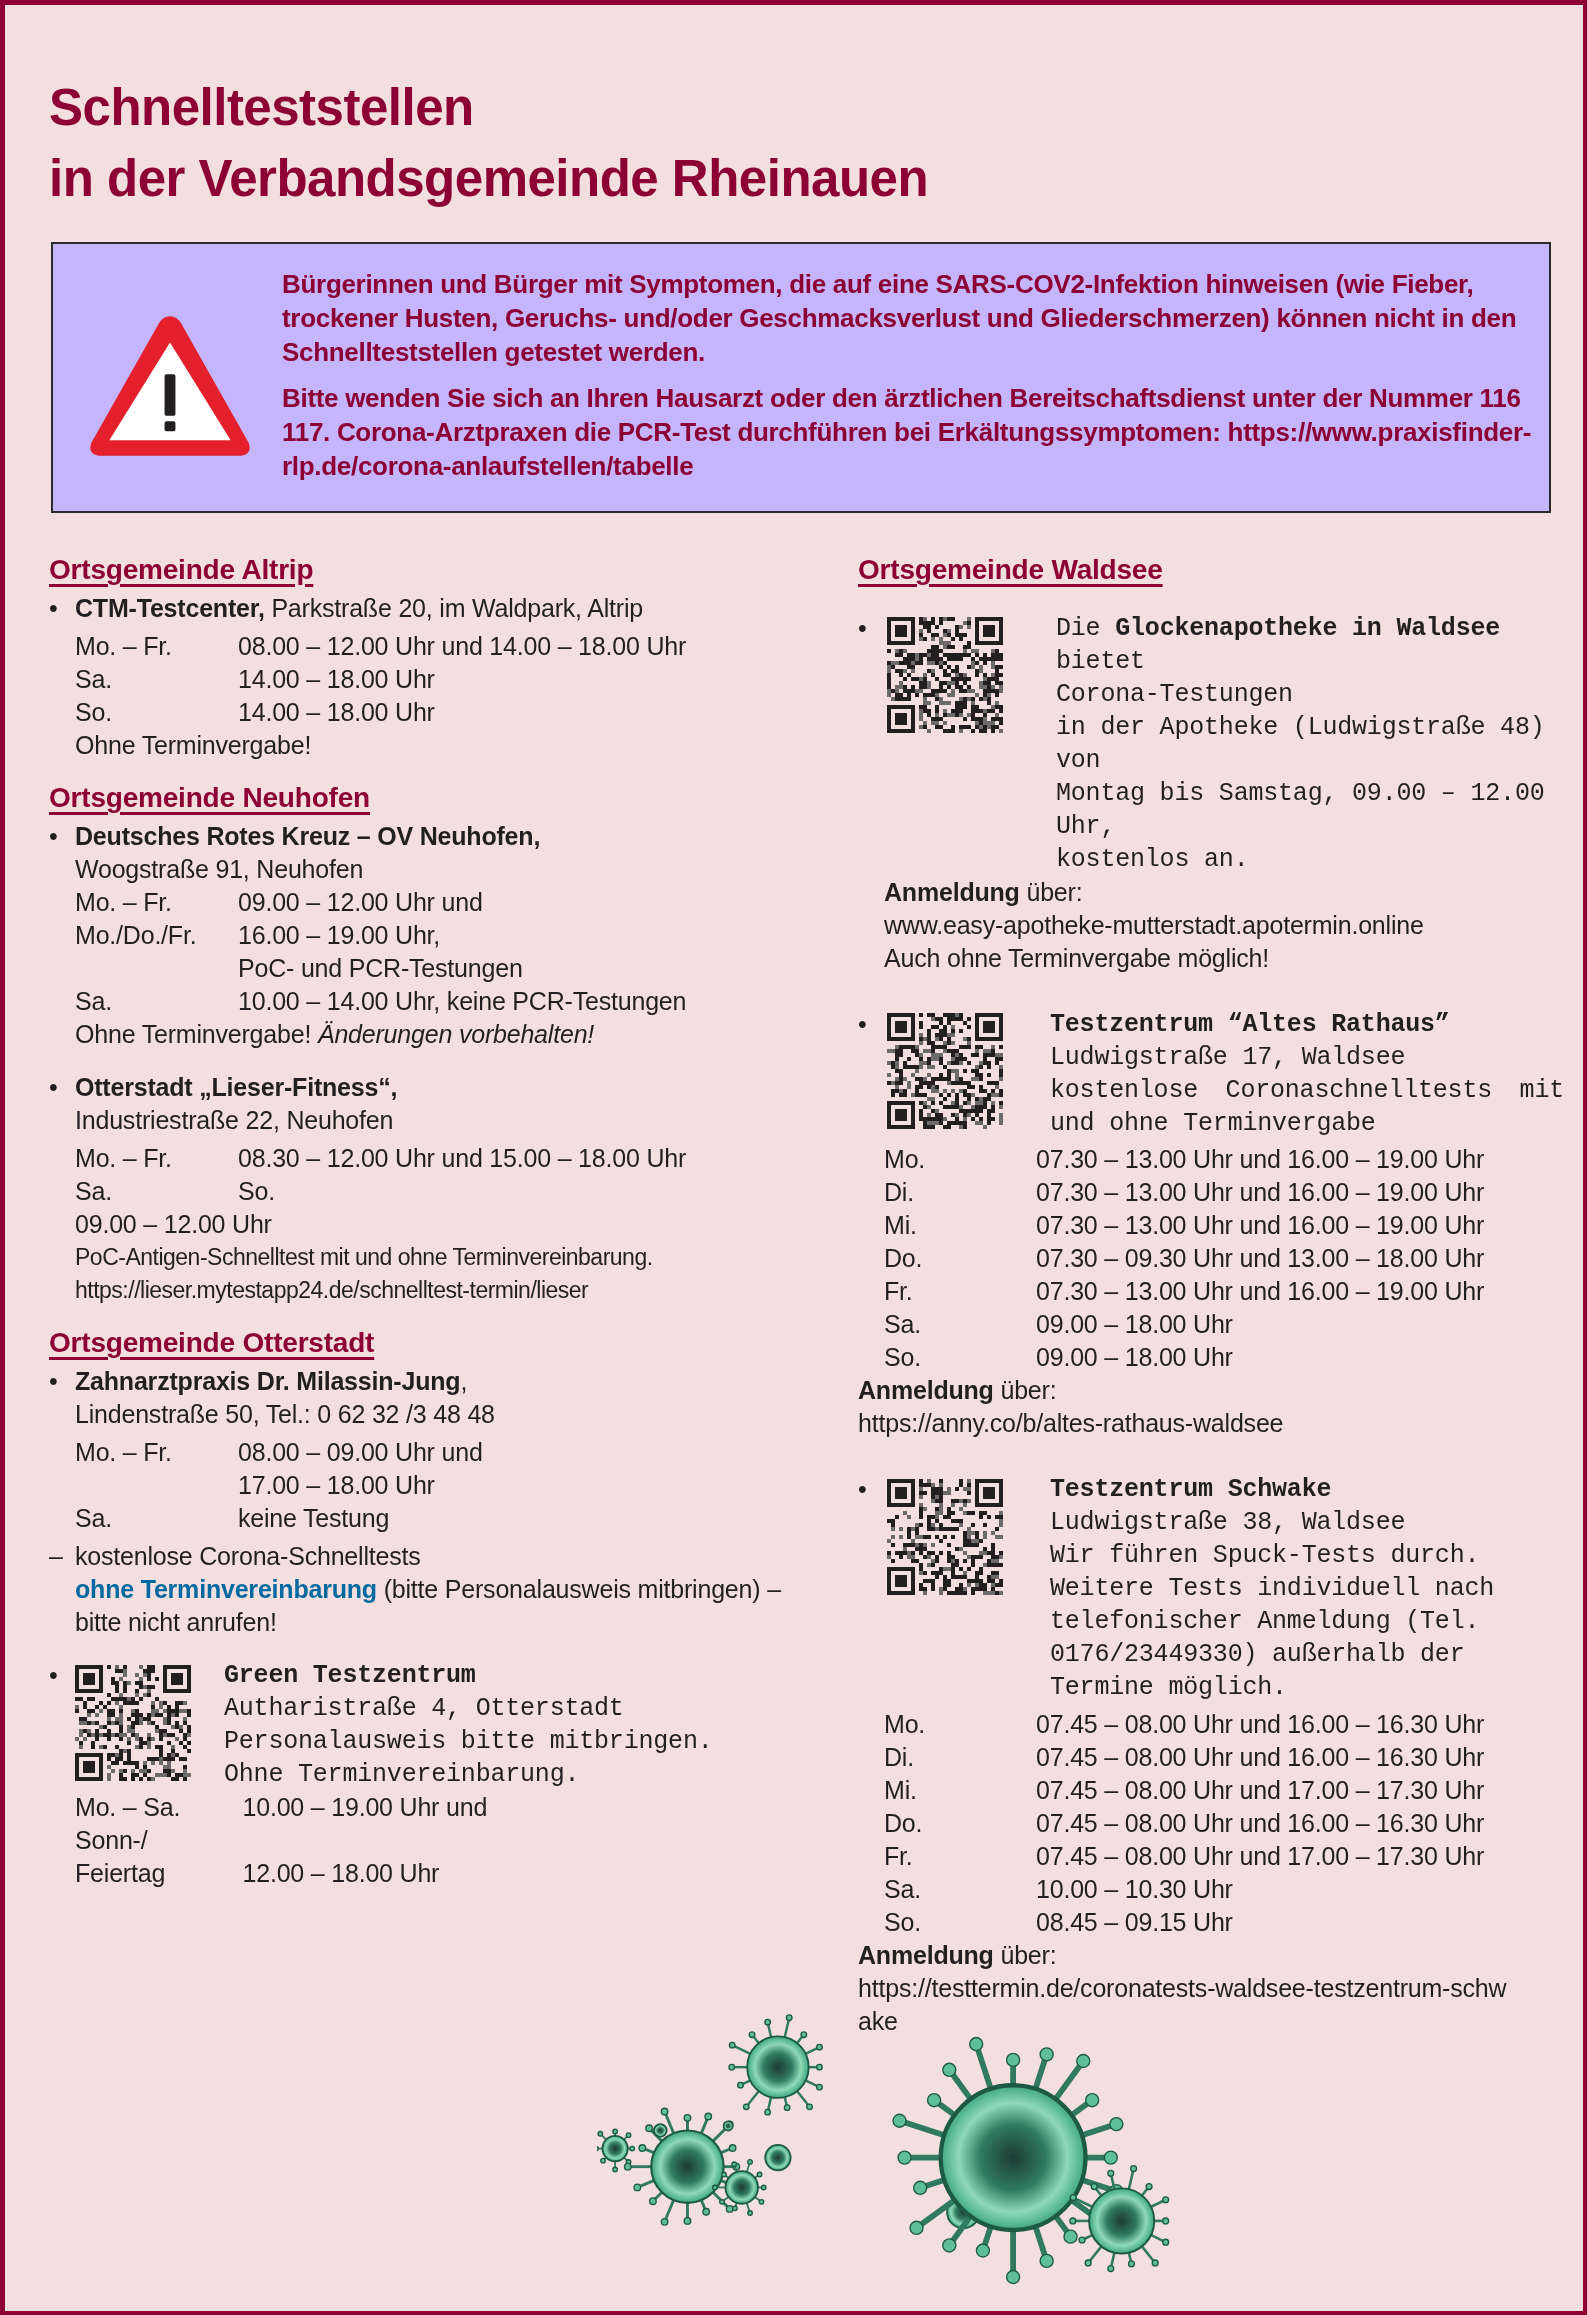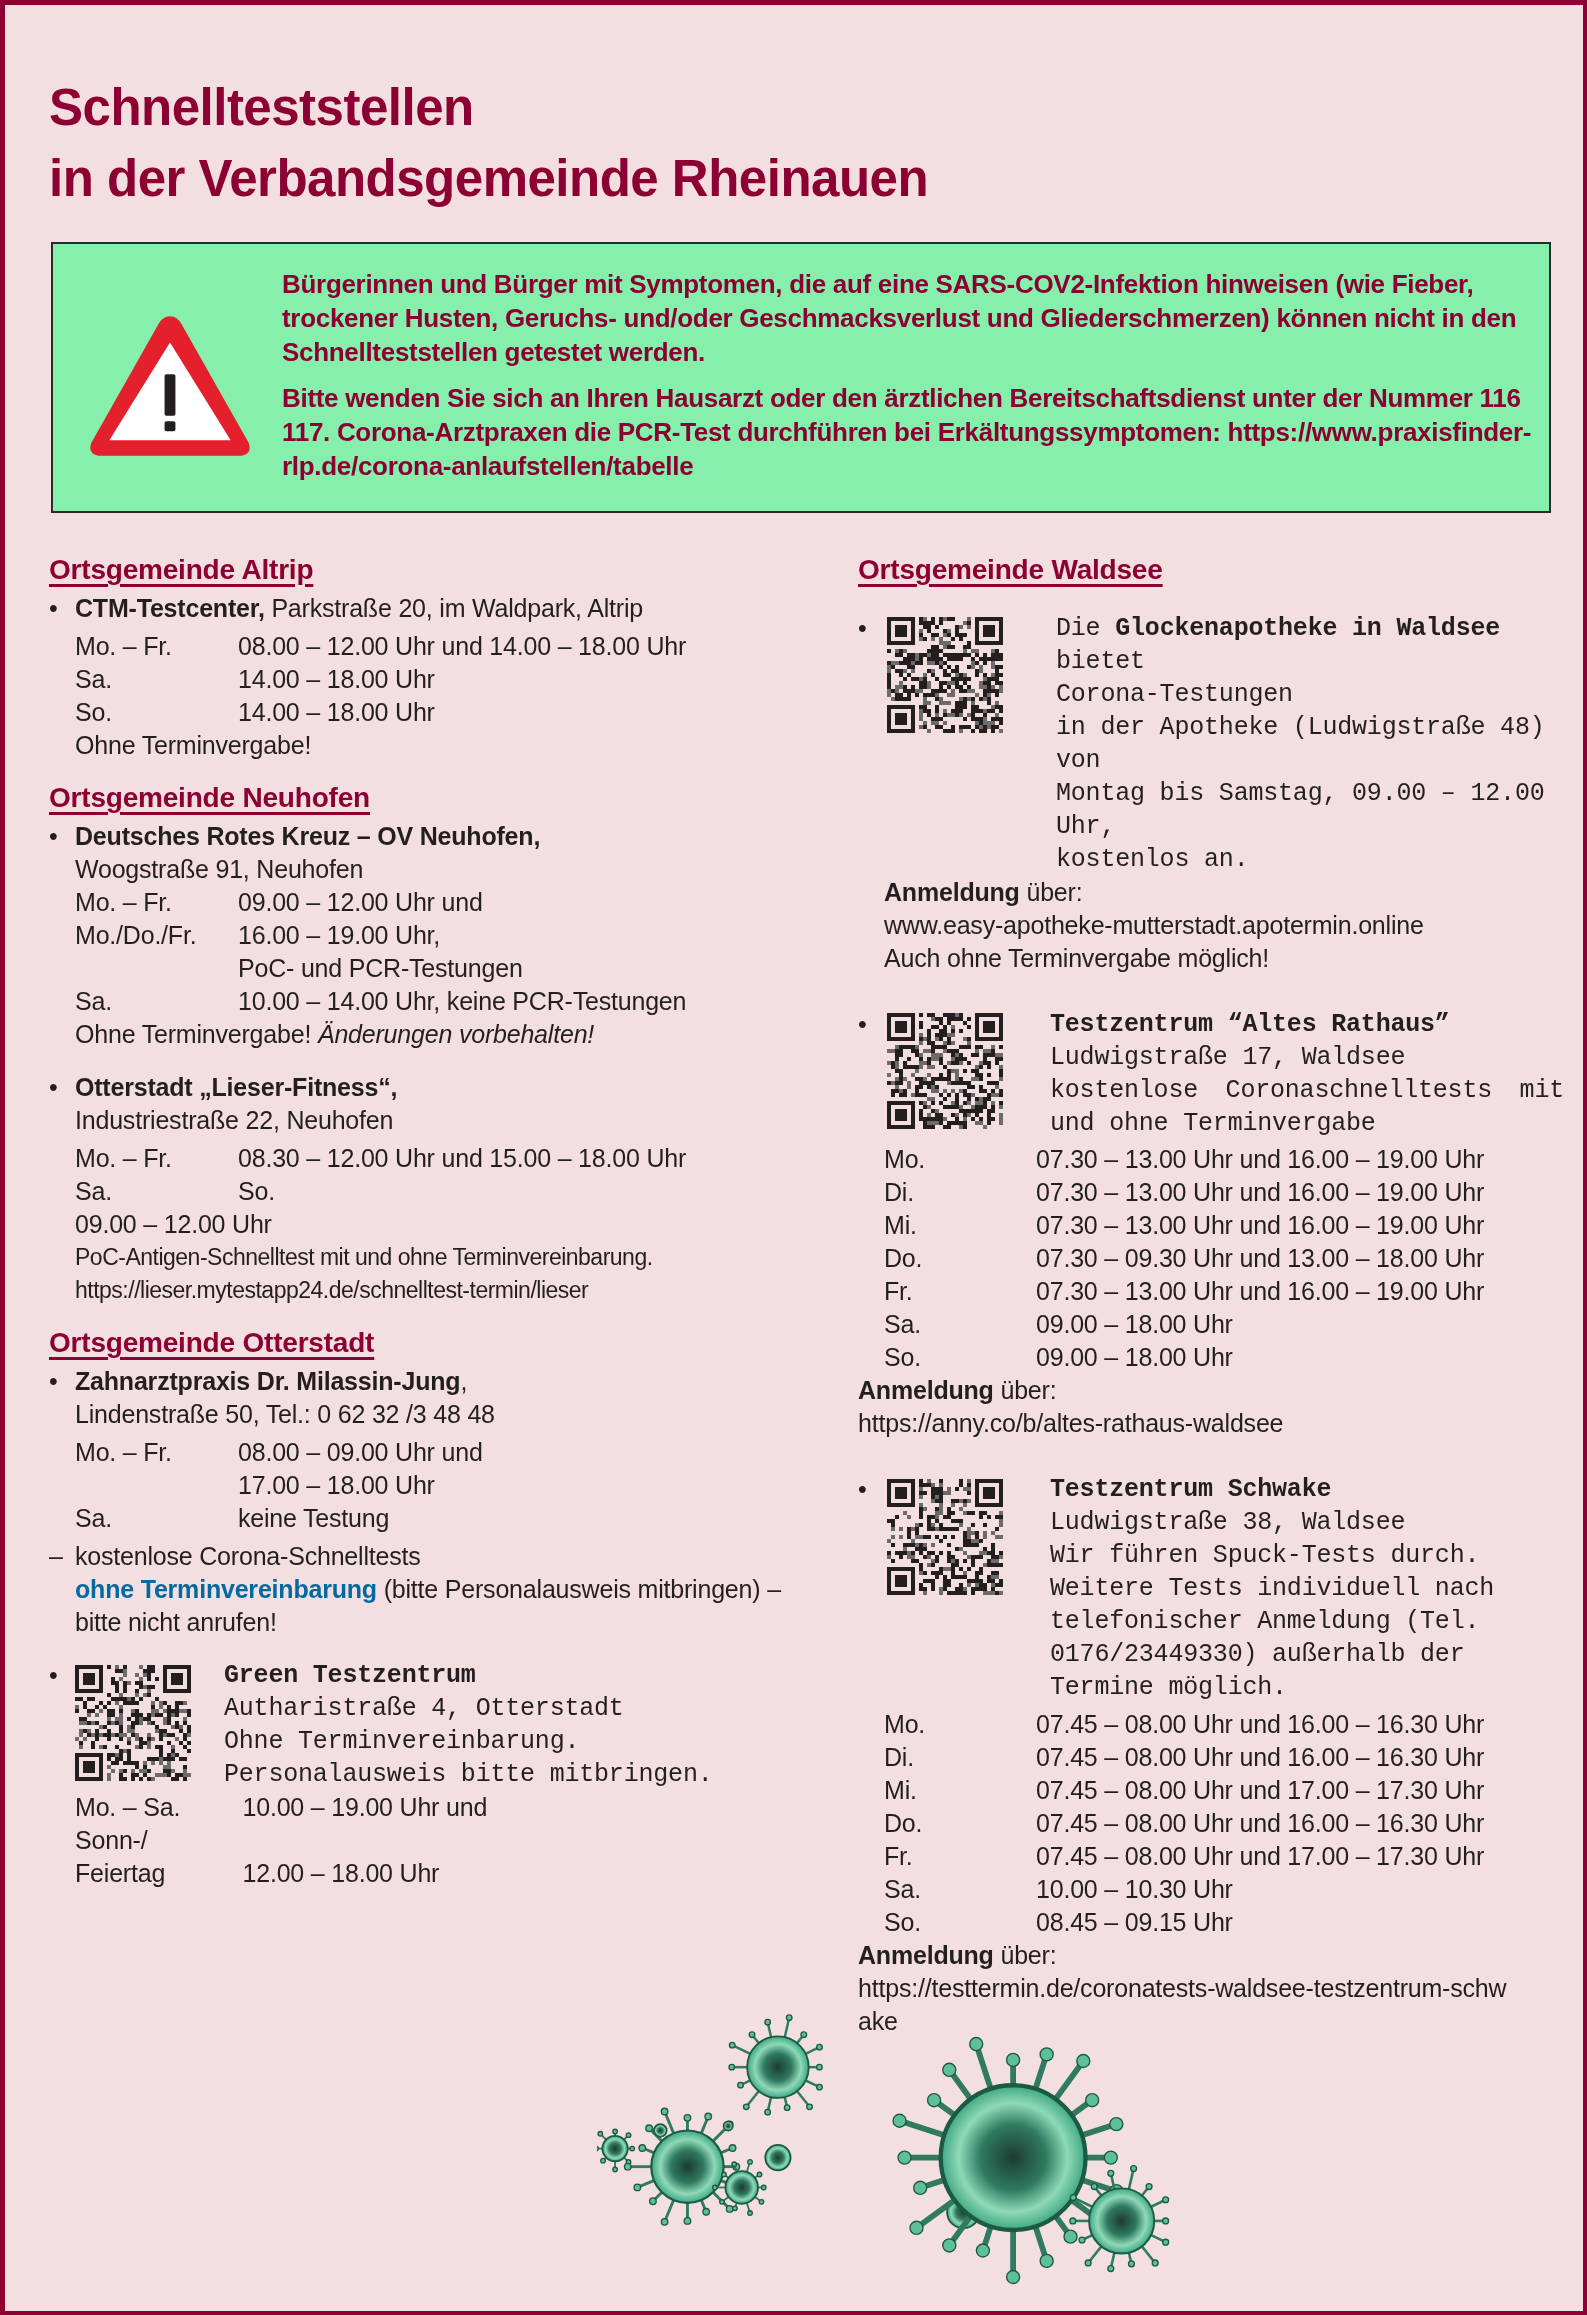--- a/index.html
+++ b/index.html
@@ -15,21 +15,21 @@
   }
   .title {
     position: absolute; left: 49px; top: 72px;
     font-family: "Liberation Sans", sans-serif; font-weight: bold;
     font-size: 51px; line-height: 71px; color: #8c0033; letter-spacing: -0.5px;
   }
   .title div { white-space: nowrap; }
 
   .warnbox {
     position: absolute; left: 51px; top: 242px; width: 1500px; height: 271px;
-    box-sizing: border-box; background: #86efac;
+    box-sizing: border-box; background: #c4b5fd;
     border: 2.7px solid #2a2a2a;
   }
   .warn-icon { position: absolute; left: 31px; top: 65px; width: 172px; height: 154px; }
   .warn-text {
     position: absolute; left: 229px; top: 22.6px; width: 1257px;
     color: #8c0033; font-weight: bold; font-size: 26px; line-height: 34px;
     letter-spacing: -0.3px;
   }
   .warn-text p { margin: 0 0 12.7px 0; }
 
@@ -468,22 +468,22 @@
         <rect x="22" y="0" width="7" height="7" fill="#231f20"></rect>
         <rect x="23" y="1" width="5" height="5" fill="#f3dfdf"></rect>
         <rect x="24" y="2" width="3" height="3" fill="#231f20"></rect>
         <rect x="0" y="22" width="7" height="7" fill="#231f20"></rect>
         <rect x="1" y="23" width="5" height="5" fill="#f3dfdf"></rect>
         <rect x="2" y="24" width="3" height="3" fill="#231f20"></rect>
       </svg>
     <div class="qr-text">
       <div class="b">Green Testzentrum</div>
       <div>Autharistraße 4, Otterstadt</div>
+      <div>Personalausweis bitte mitbringen.</div>
       <div>Ohne Terminvereinbarung.</div>
-      <div>Personalausweis bitte mitbringen.</div>
     </div>
     <div class="sched" style="margin-top:0">
       <div>Mo. – Sa.</div>
         <div style="padding-left:4.5px">10.00 – 19.00 Uhr und</div>
       <div>Sonn-/</div>
         <div style="padding-left:4.5px"></div>
       <div>Feiertag</div>
         <div style="padding-left:4.5px">12.00 – 18.00 Uhr</div>
     </div>
   </div>

